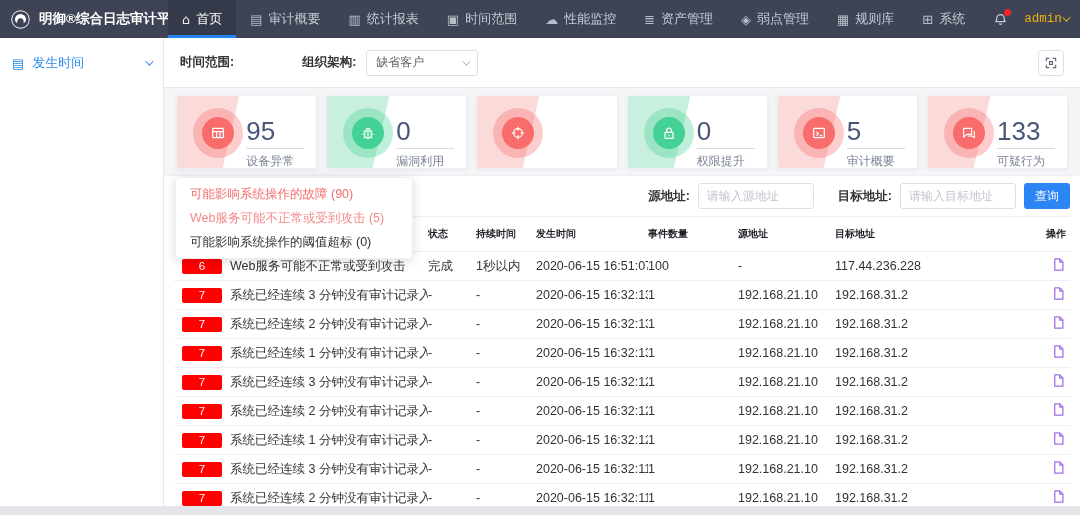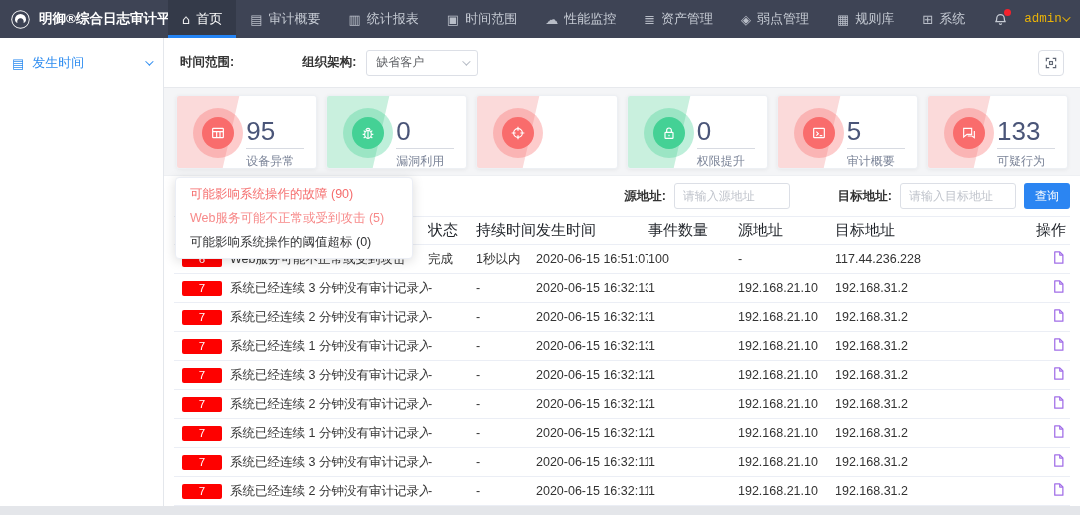--- a/index.html
+++ b/index.html
@@ -53,27 +53,27 @@
   .card.red .icon-circle { background:#f96c6c; }
   .card.green .icon-circle { background:#44d195; }
   .card-right { position:absolute; right:12px; top:8px; text-align:left;margin-top:12px; }
   .stat-value { font-size:26px; color:#4a5578; line-height:30px; }
   .stat-divider { height:1px; background:#d8dbe2; width:58px; margin:2px 0 4px auto; }
   .stat-label { font-size:12px; color:#7b8498; }
 
   
   .panel { background:#fff; flex:1; border-top:1px solid #eef0f3; }
   .query-row { height:40px; display:flex; align-items:center; justify-content:flex-end; gap:8px; padding:0 10px; }
-  .q-label { font-weight:bold; font-size:12.5px; color:#333;margin-left:24px; }
+  .q-label { font-weight:bold; font-size:12.5px; color:#333; }
   .q-input { width:116px; height:26px; border:1px solid #dcdfe6; border-radius:3px; padding:0 8px; font-size:12px; color:#333; font-family:inherit; }
   .q-input::placeholder { color:#c0c4cc; }
   .query-btn { height:26px; padding:0 11px; background:#2b85f2; border:none; border-radius:3px; color:#fff; font-size:12px; cursor:pointer; font-family:inherit; }
 
   .grid-row { display:grid; grid-template-columns:56px 198px 48px 60px 112px 90px 97px 194px 1fr; align-items:center; border-bottom:1px solid #ebeef5; margin:0 10px; }
-  .thead { height:29px; font-weight:normal; color:#1f2329; font-size:15px; border-top:1px solid #ebeef5; }
+  .thead { height:36px; font-weight:bold; color:#1f2329; font-size:10px; border-top:1px solid #ebeef5; }
   .trow { height:29px; font-size:12.5px; color:#333; }
   .cell { padding-right:6px; white-space:nowrap; overflow:hidden; }
   .badge { display:inline-block; width:40px; height:15px; line-height:15px; background:#fe0100; color:#fff; font-size:11.5px; text-align:center; border-radius:2px; margin-left:8px; }
   .op-cell { text-align:right; padding-right:4px; }
   .doc-btn { background:none; border:none; cursor:pointer; padding:0; line-height:0; }
 
   
   .alarm-dropdown { position:absolute; left:175px; top:177px; width:238px; background:#fff; border:1px solid #ebeef5; border-radius:4px; box-shadow:0 2px 12px rgba(0,0,0,.14); padding:4px 0; z-index:40; }
   .alarm-item { padding:4px 14px; font-size:12.5px; line-height:16px; cursor:pointer; white-space:nowrap; }
 

